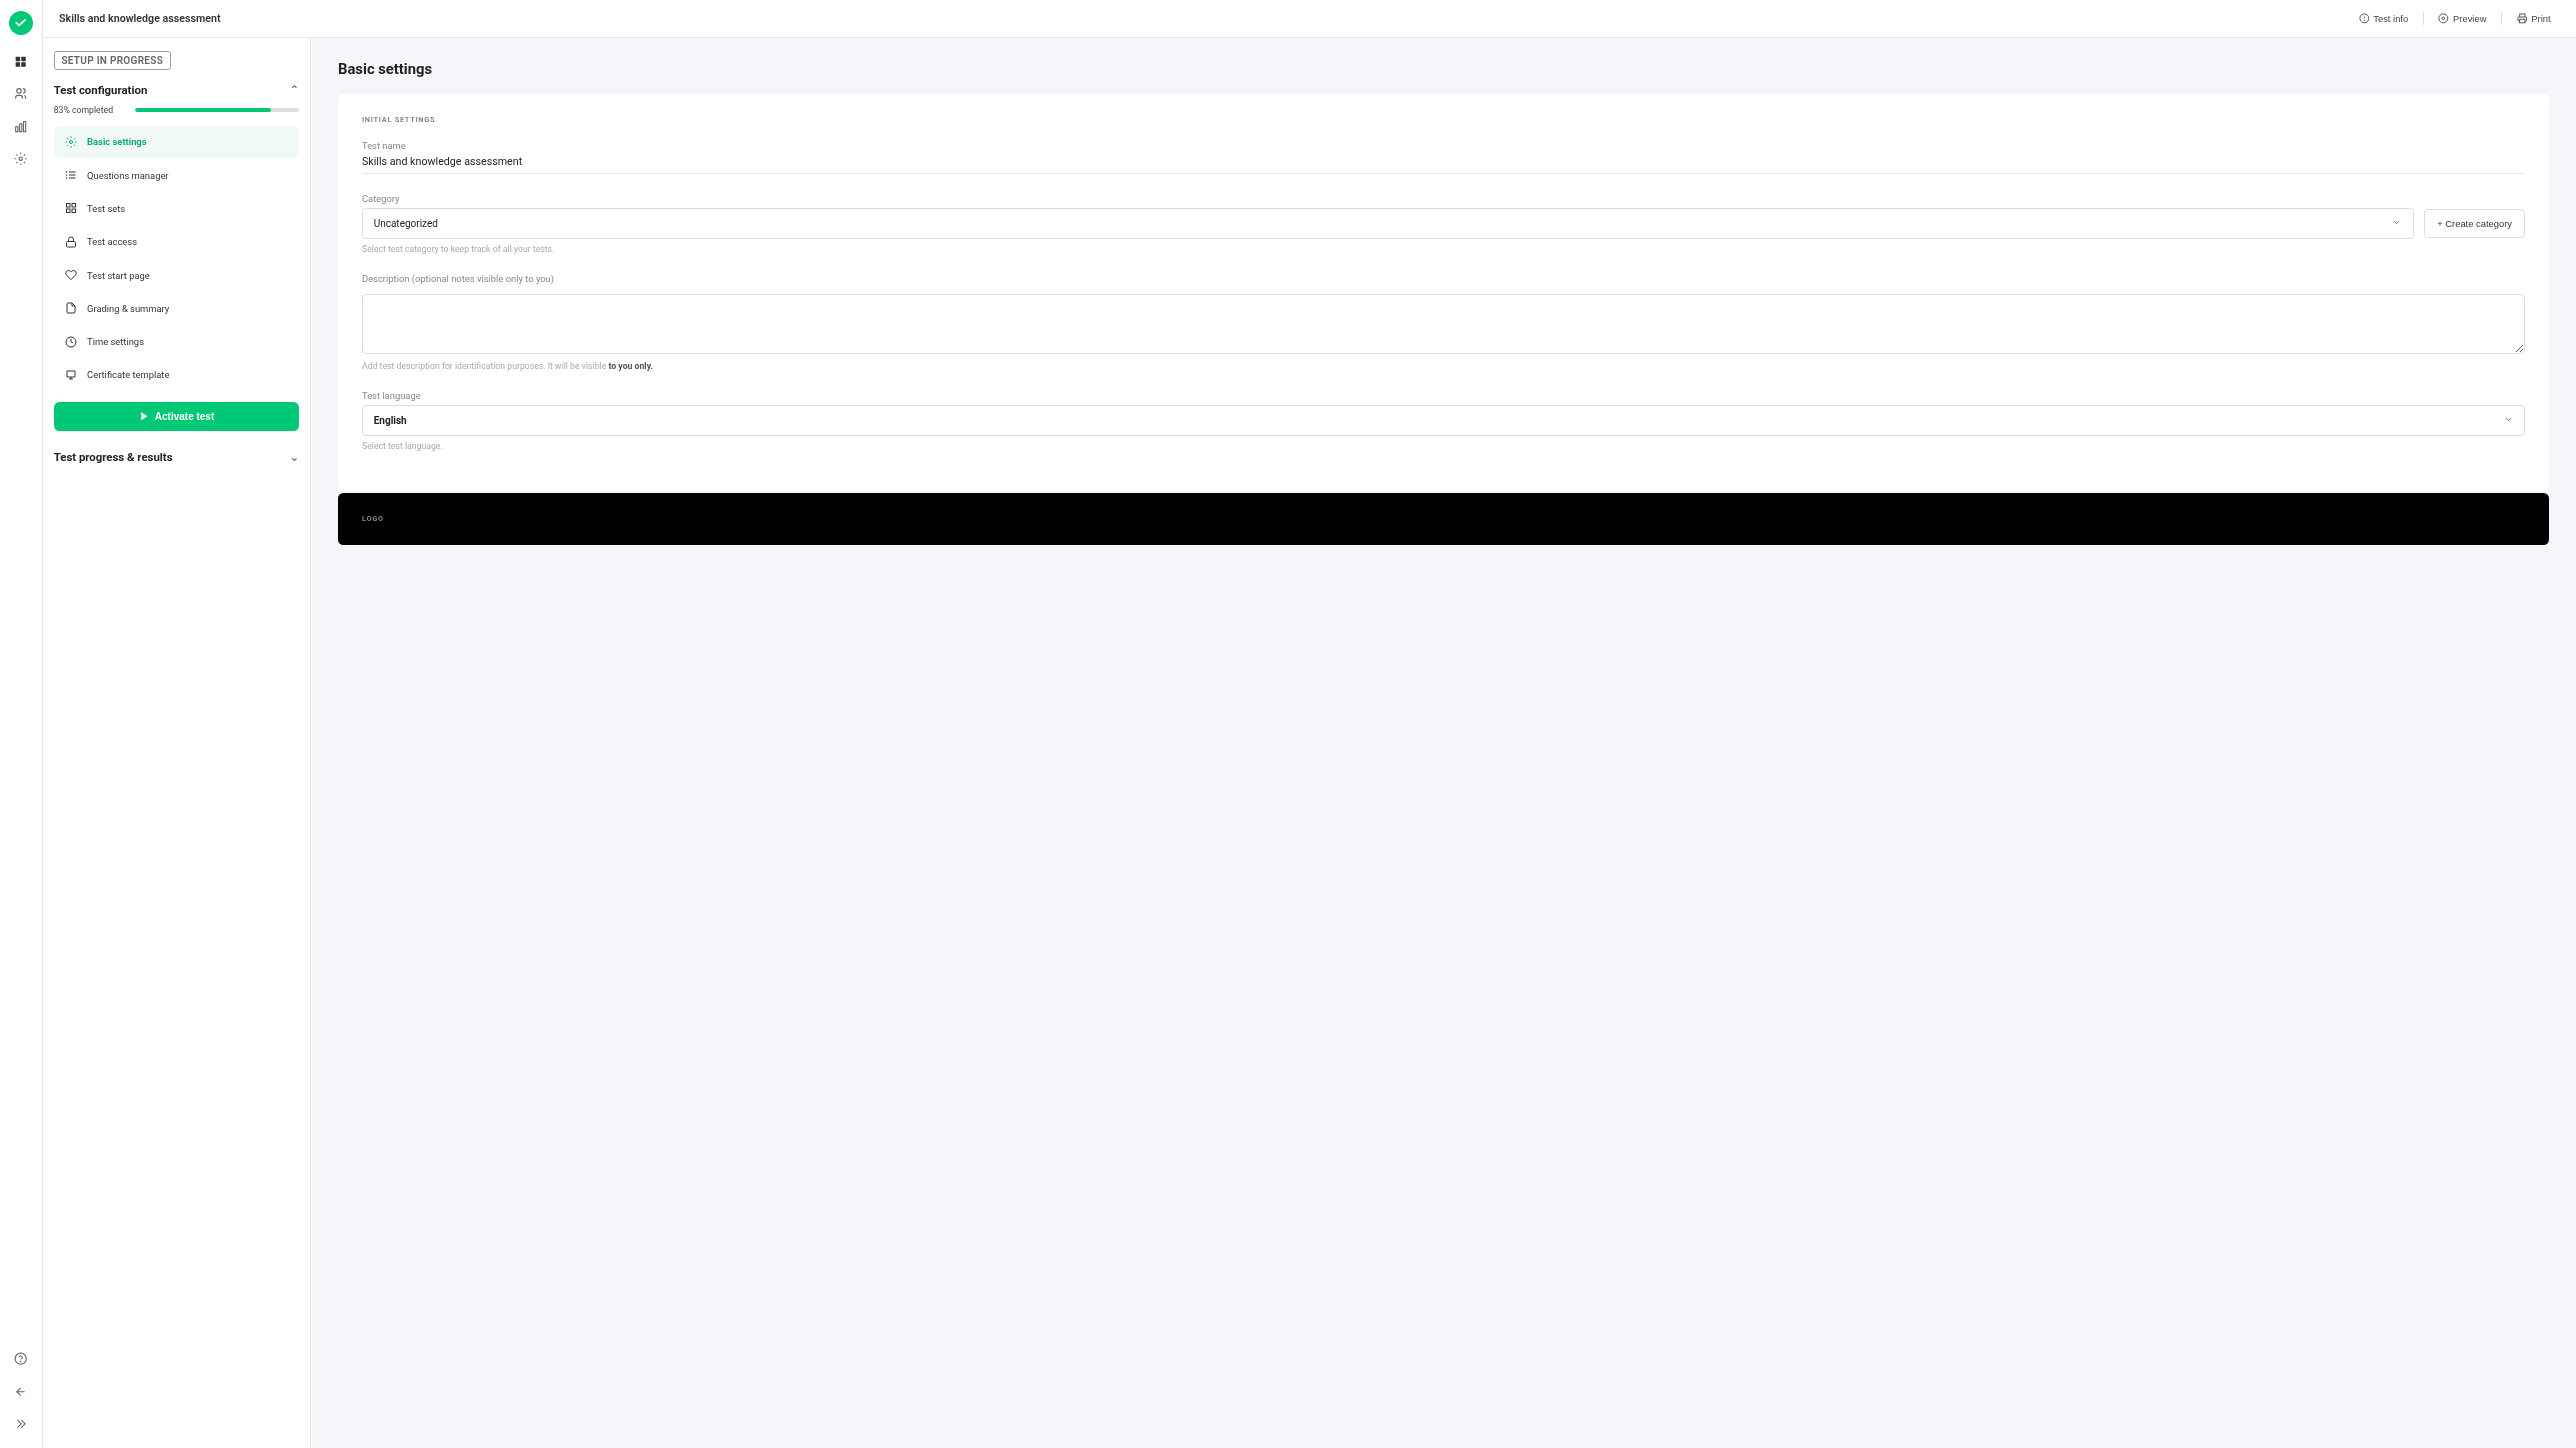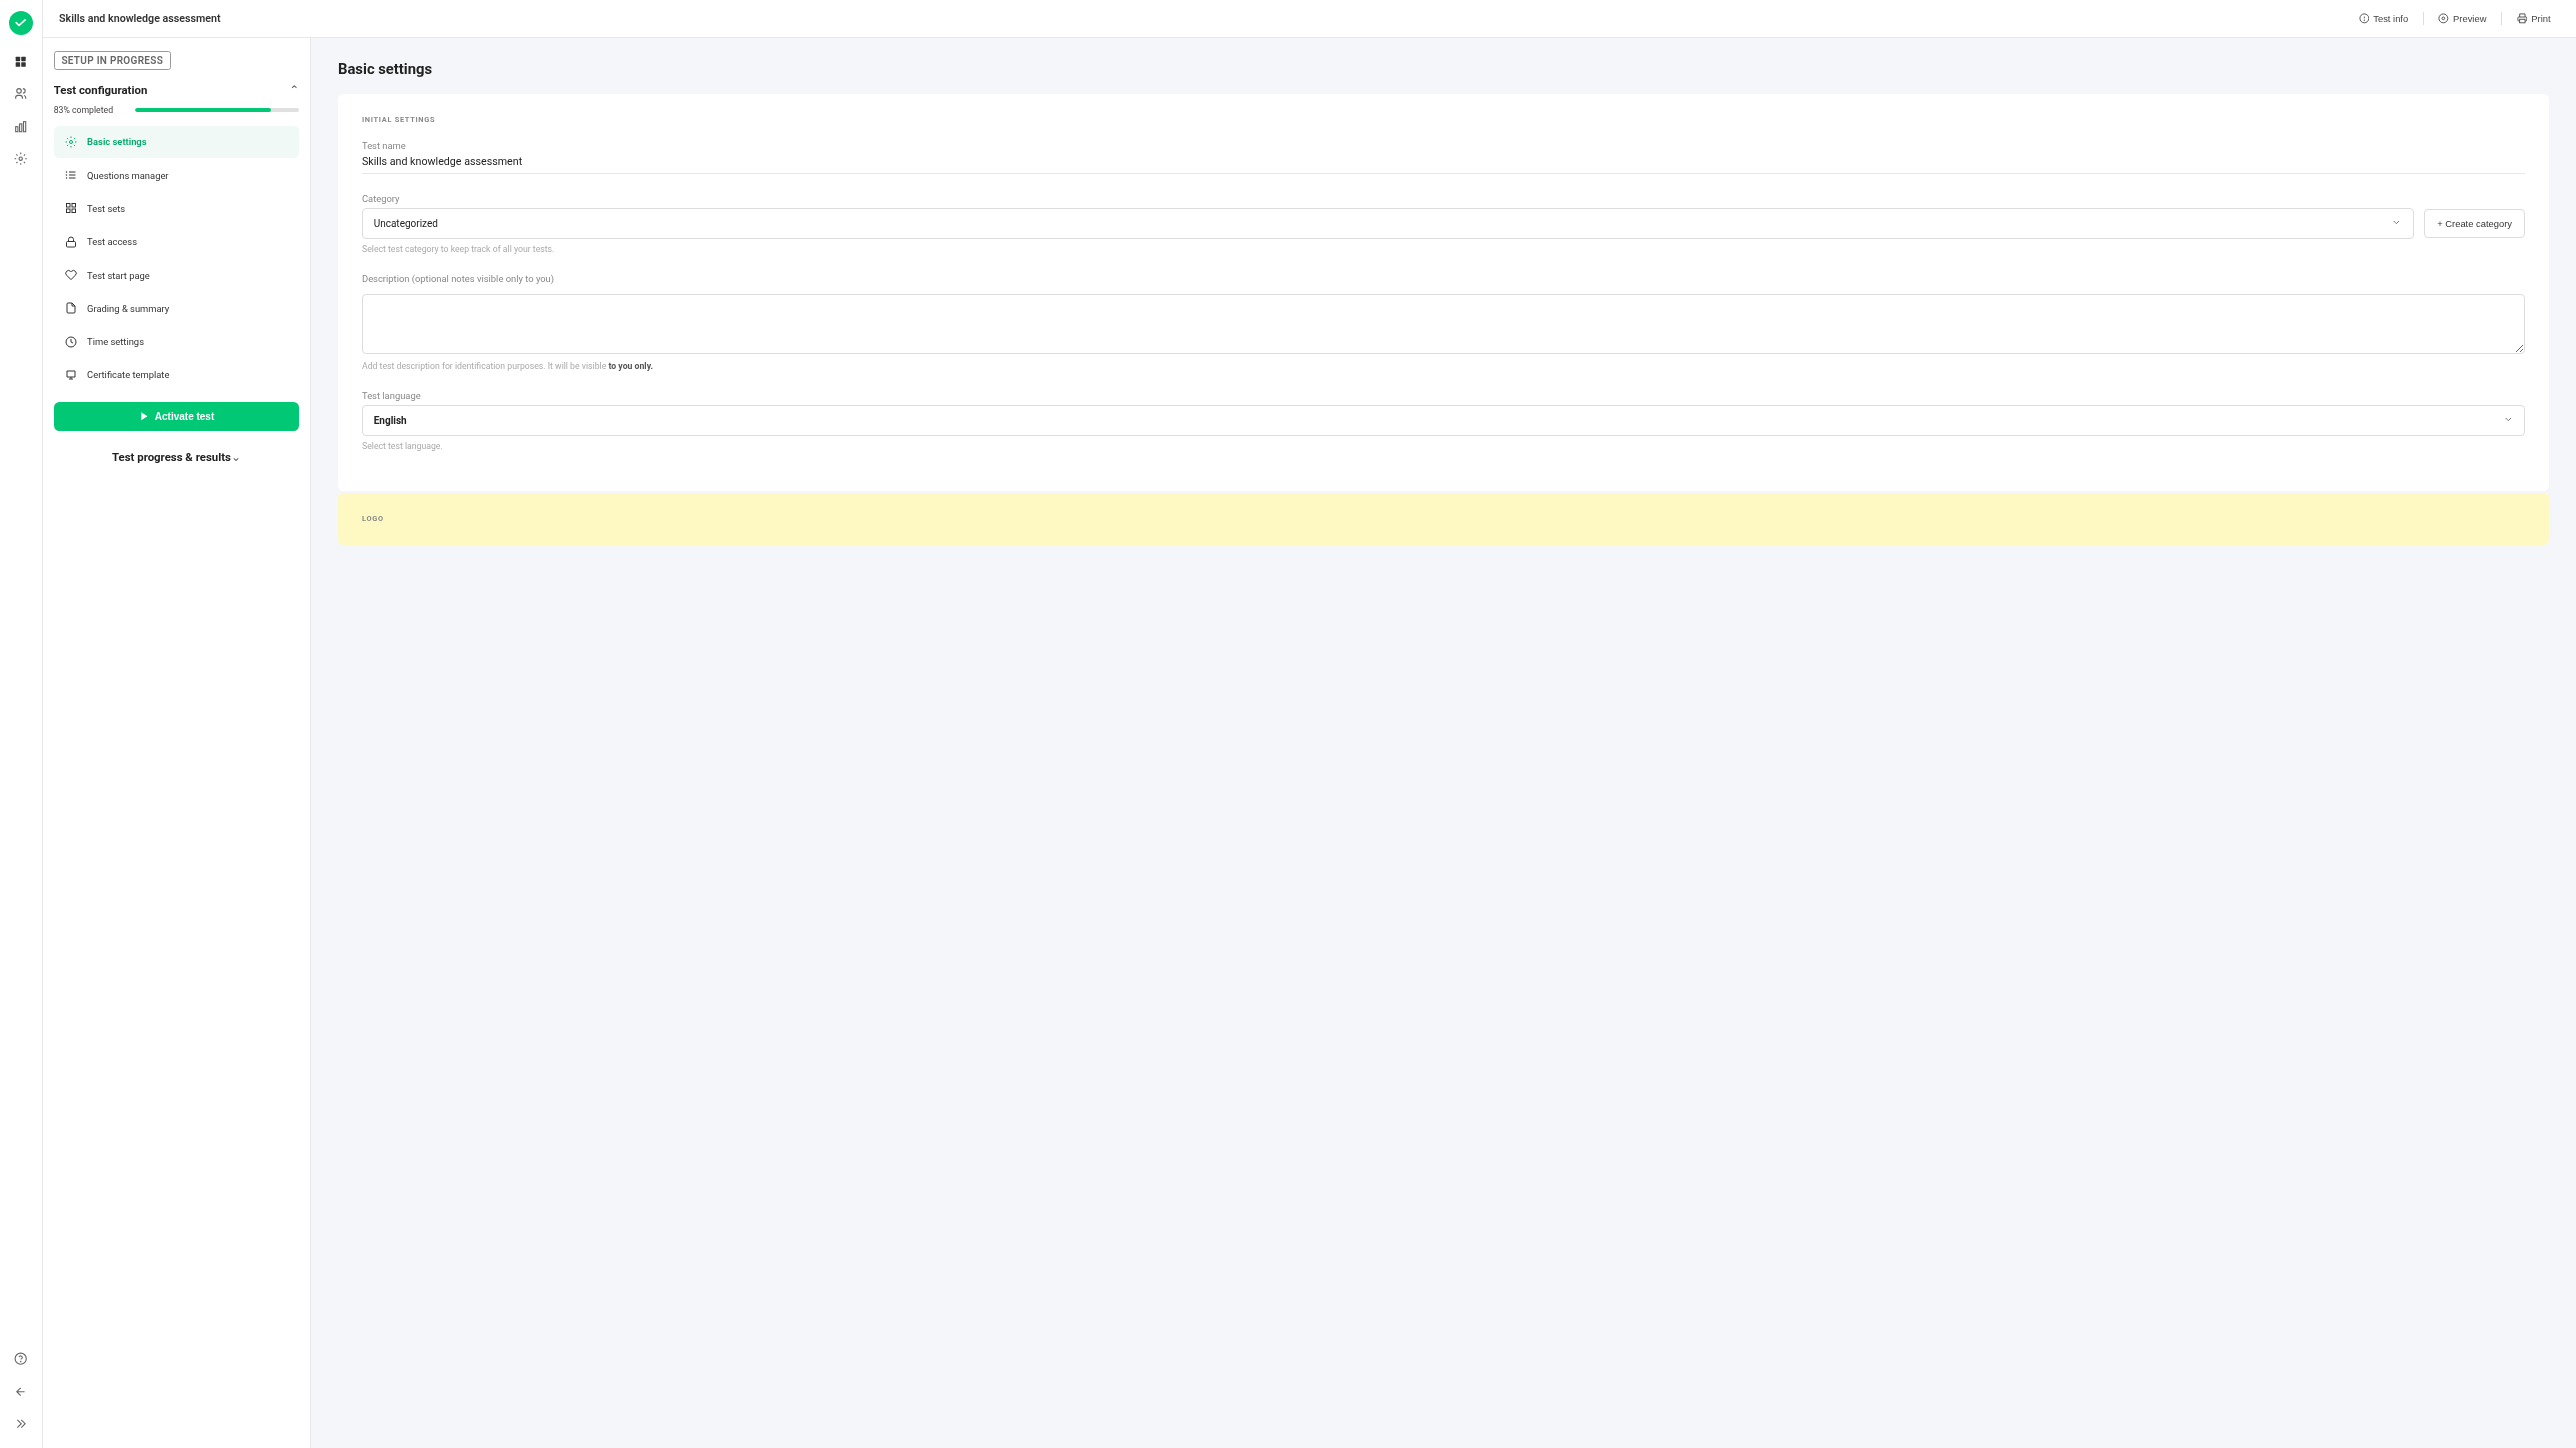--- a/index.html
+++ b/index.html
@@ -170,21 +170,21 @@
       justify-content: center;
       gap: 5.4px;
       margin-top: 10.7px;
       margin-bottom: 16px;
     }
 
     
     .section-header2 {
       display: flex;
       align-items: center;
-      justify-content: center;
+      justify-content: space-between;
       padding: 2.7px 0;
     }
 
     
     .main-content {
       flex: 1;
       overflow-y: auto;
       padding: 21.5px 27px;
       background: #f5f6fa;
     }
@@ -289,21 +289,21 @@
       cursor: pointer;
       background: #fff;
       font-size: 10px;
       color: #222;
       margin-top: 4px;
       margin-bottom: 5.4px;
       font-weight: bold;
     }
 
     .logo-section {
-      background: #fef9c3;
+      background: #000000;
       border-radius: 5.4px;
       padding: 21.5px 24px;
     }
     .logo-label {
       font-size: 7.4px;
       font-weight: 700;
       color: #888;
       letter-spacing: 0.7px;
       text-transform: uppercase;
     }

